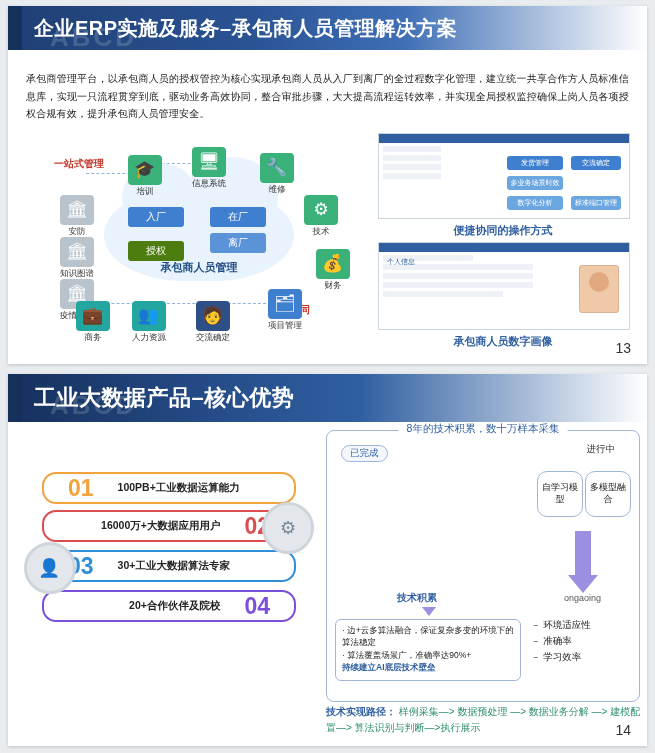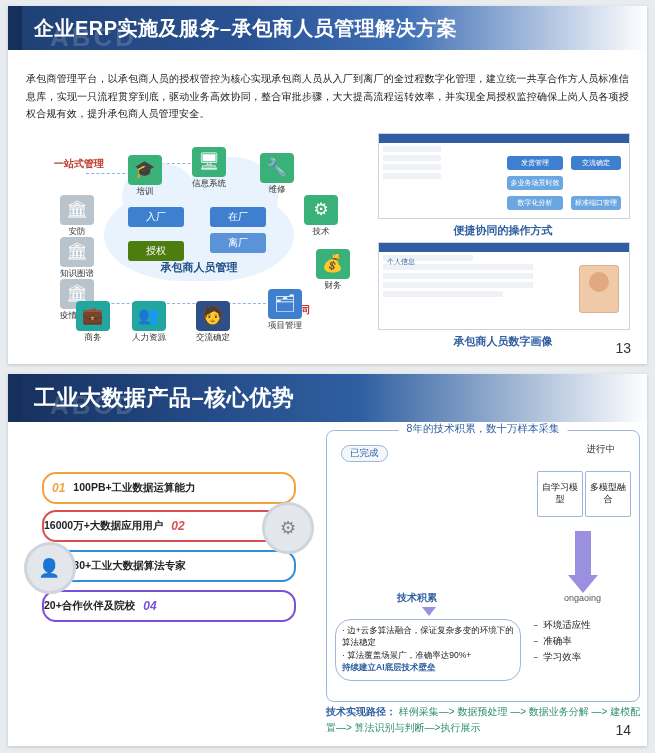--- a/index.html
+++ b/index.html
@@ -128,27 +128,27 @@
   .s14-right{position:absolute;left:318px;top:8px;width:312px;height:312px;}
 
   .track{
     position:absolute;height:28px;border-radius:14px;border:2px solid #ccc;
     display:flex;align-items:center;
   }
   .t1{left:24px;top:40px;width:250px;border-color:#f2a33c;}
   .t2{left:24px;top:78px;width:250px;border-color:#d94f4f;}
   .t3{left:24px;top:118px;width:250px;border-color:#2f8fd8;}
   .t4{left:24px;top:158px;width:250px;border-color:#7b4fd9;}
-  .tnum{font-size:12px;font-weight:bold;font-style:italic;padding:0 8px;}
+  .tnum{font-size:23px;font-weight:bold;padding:0 24px;}
   .ttxt{font-size:10.5px;color:#222;font-weight:bold;}
   .t1 .tnum{color:#f2a33c;}
   .t2 .tnum{color:#d94f4f;}
   .t3 .tnum{color:#2f8fd8;}
   .t4 .tnum{color:#7b4fd9;}
-  .t2,.t4{justify-content:flex-start;}
+  .t2,.t4{justify-content:flex-end;}
 
   .gear{
     position:absolute;width:46px;height:46px;border-radius:50%;
     background:#e3e7ec;border:3px solid #cfd5dc;
     display:flex;align-items:center;justify-content:center;font-size:18px;color:#7b8794;
   }
   .g1{right:4px;top:70px;}
   .g2{left:6px;top:110px;}
 
   
@@ -170,35 +170,35 @@
   .bub{
     position:absolute;border-radius:50%;background:#5b7fd0;color:#fff;
     display:flex;align-items:center;justify-content:center;text-align:center;
     font-size:8px;line-height:1.1;
   }
   .bub.alt{background:#6f5bd0;}
   .bub.alt2{background:#4a8fd0;}
 
   .techbox{
     position:absolute;left:8px;top:188px;width:186px;height:62px;
-    border:1px solid #9fb6d8;border-radius:16px;font-size:8.5px;color:#222;
+    border:1px solid #9fb6d8;border-radius:6px;font-size:8.5px;color:#222;
     padding:4px 6px;box-sizing:border-box;line-height:1.45;
   }
   .tech-label{
     position:absolute;left:70px;top:160px;font-size:10px;color:#2f5fa0;font-weight:bold;
   }
   .arrow-down{
     position:absolute;left:95px;top:176px;width:0;height:0;
     border-left:7px solid transparent;border-right:7px solid transparent;border-top:9px solid #9b8fe0;
   }
   .hilite{color:#2f5fa0;font-weight:bold;}
 
   .rbox{
     position:absolute;right:12px;top:34px;width:90px;height:56px;
-    border:1px solid #9fb6d8;border-radius:2px;font-size:9px;color:#222;
+    border:1px solid #9fb6d8;border-radius:10px;font-size:9px;color:#222;
     display:flex;align-items:center;justify-content:center;text-align:center;line-height:1.3;
   }
   .vbar{
     position:absolute;right:48px;top:100px;width:16px;height:46px;background:#9b8fe0;
   }
   .vbar:after{
     content:"";position:absolute;left:-7px;bottom:-16px;width:0;height:0;
     border-left:15px solid transparent;border-right:15px solid transparent;border-top:18px solid #9b8fe0;
   }
   .ongoing{position:absolute;right:38px;top:162px;font-size:9px;color:#555;}

